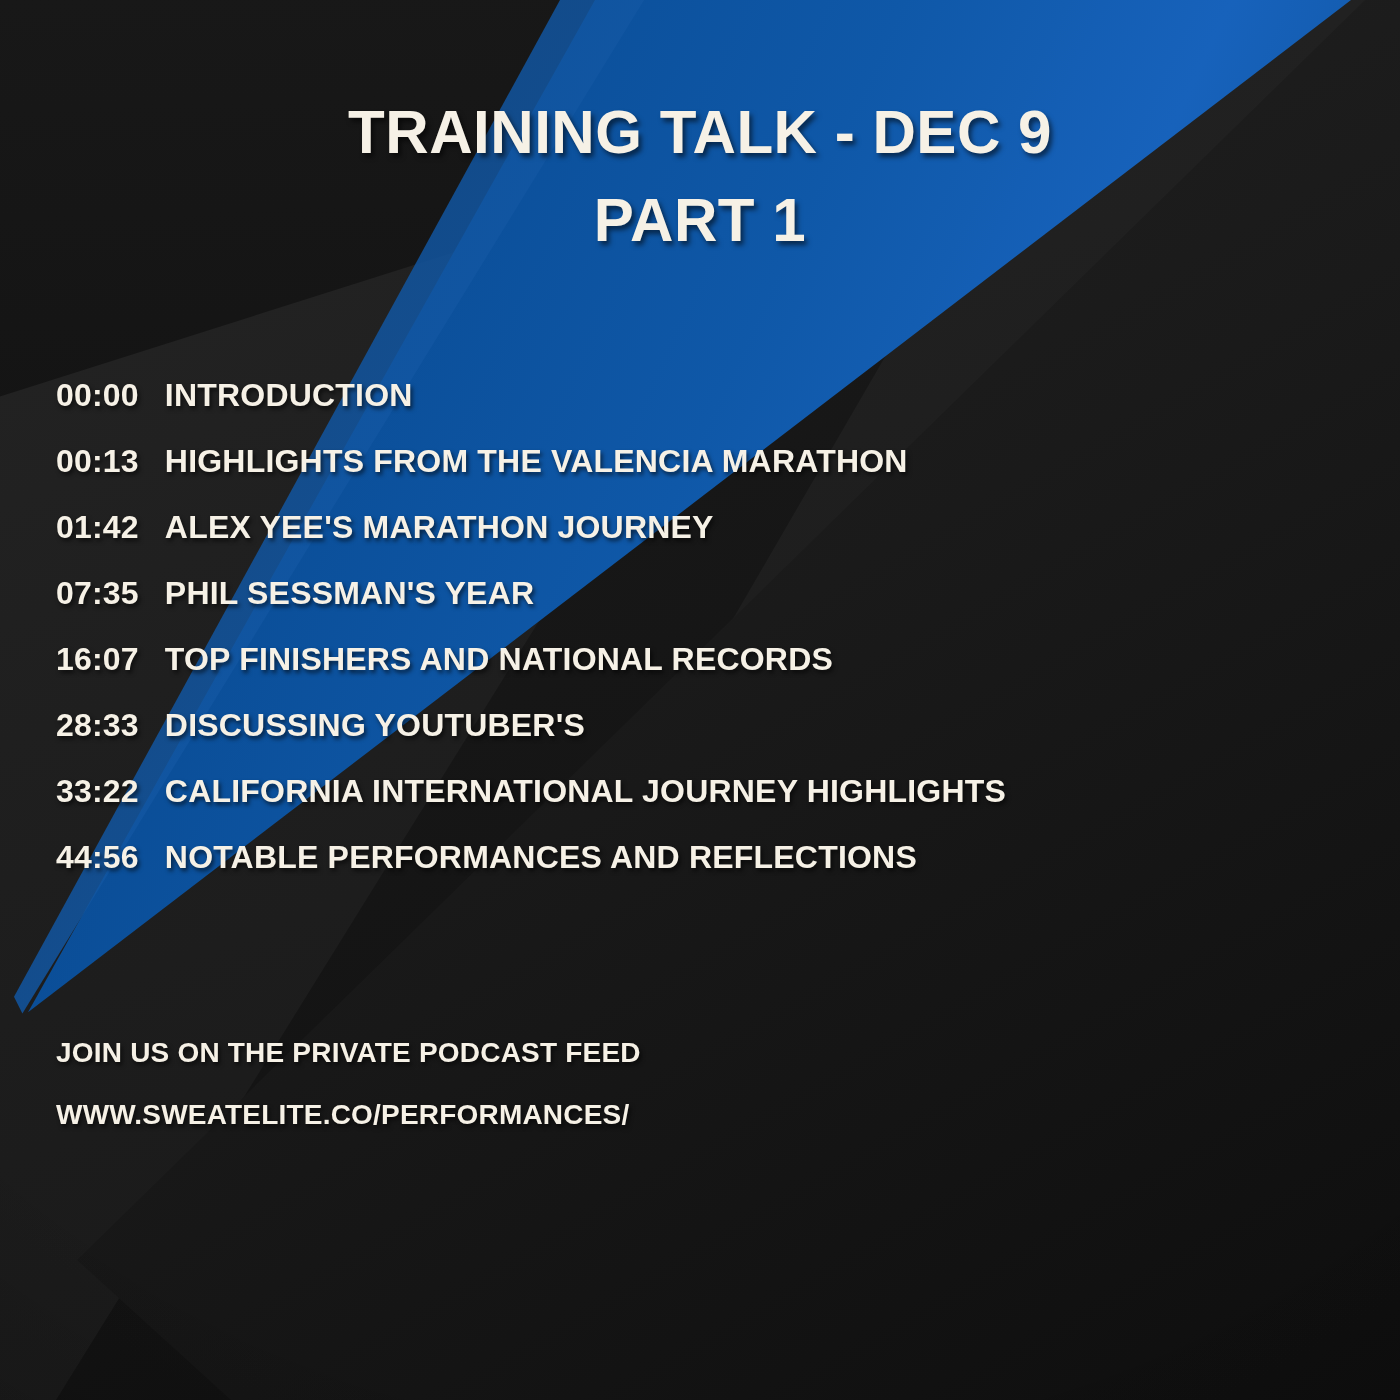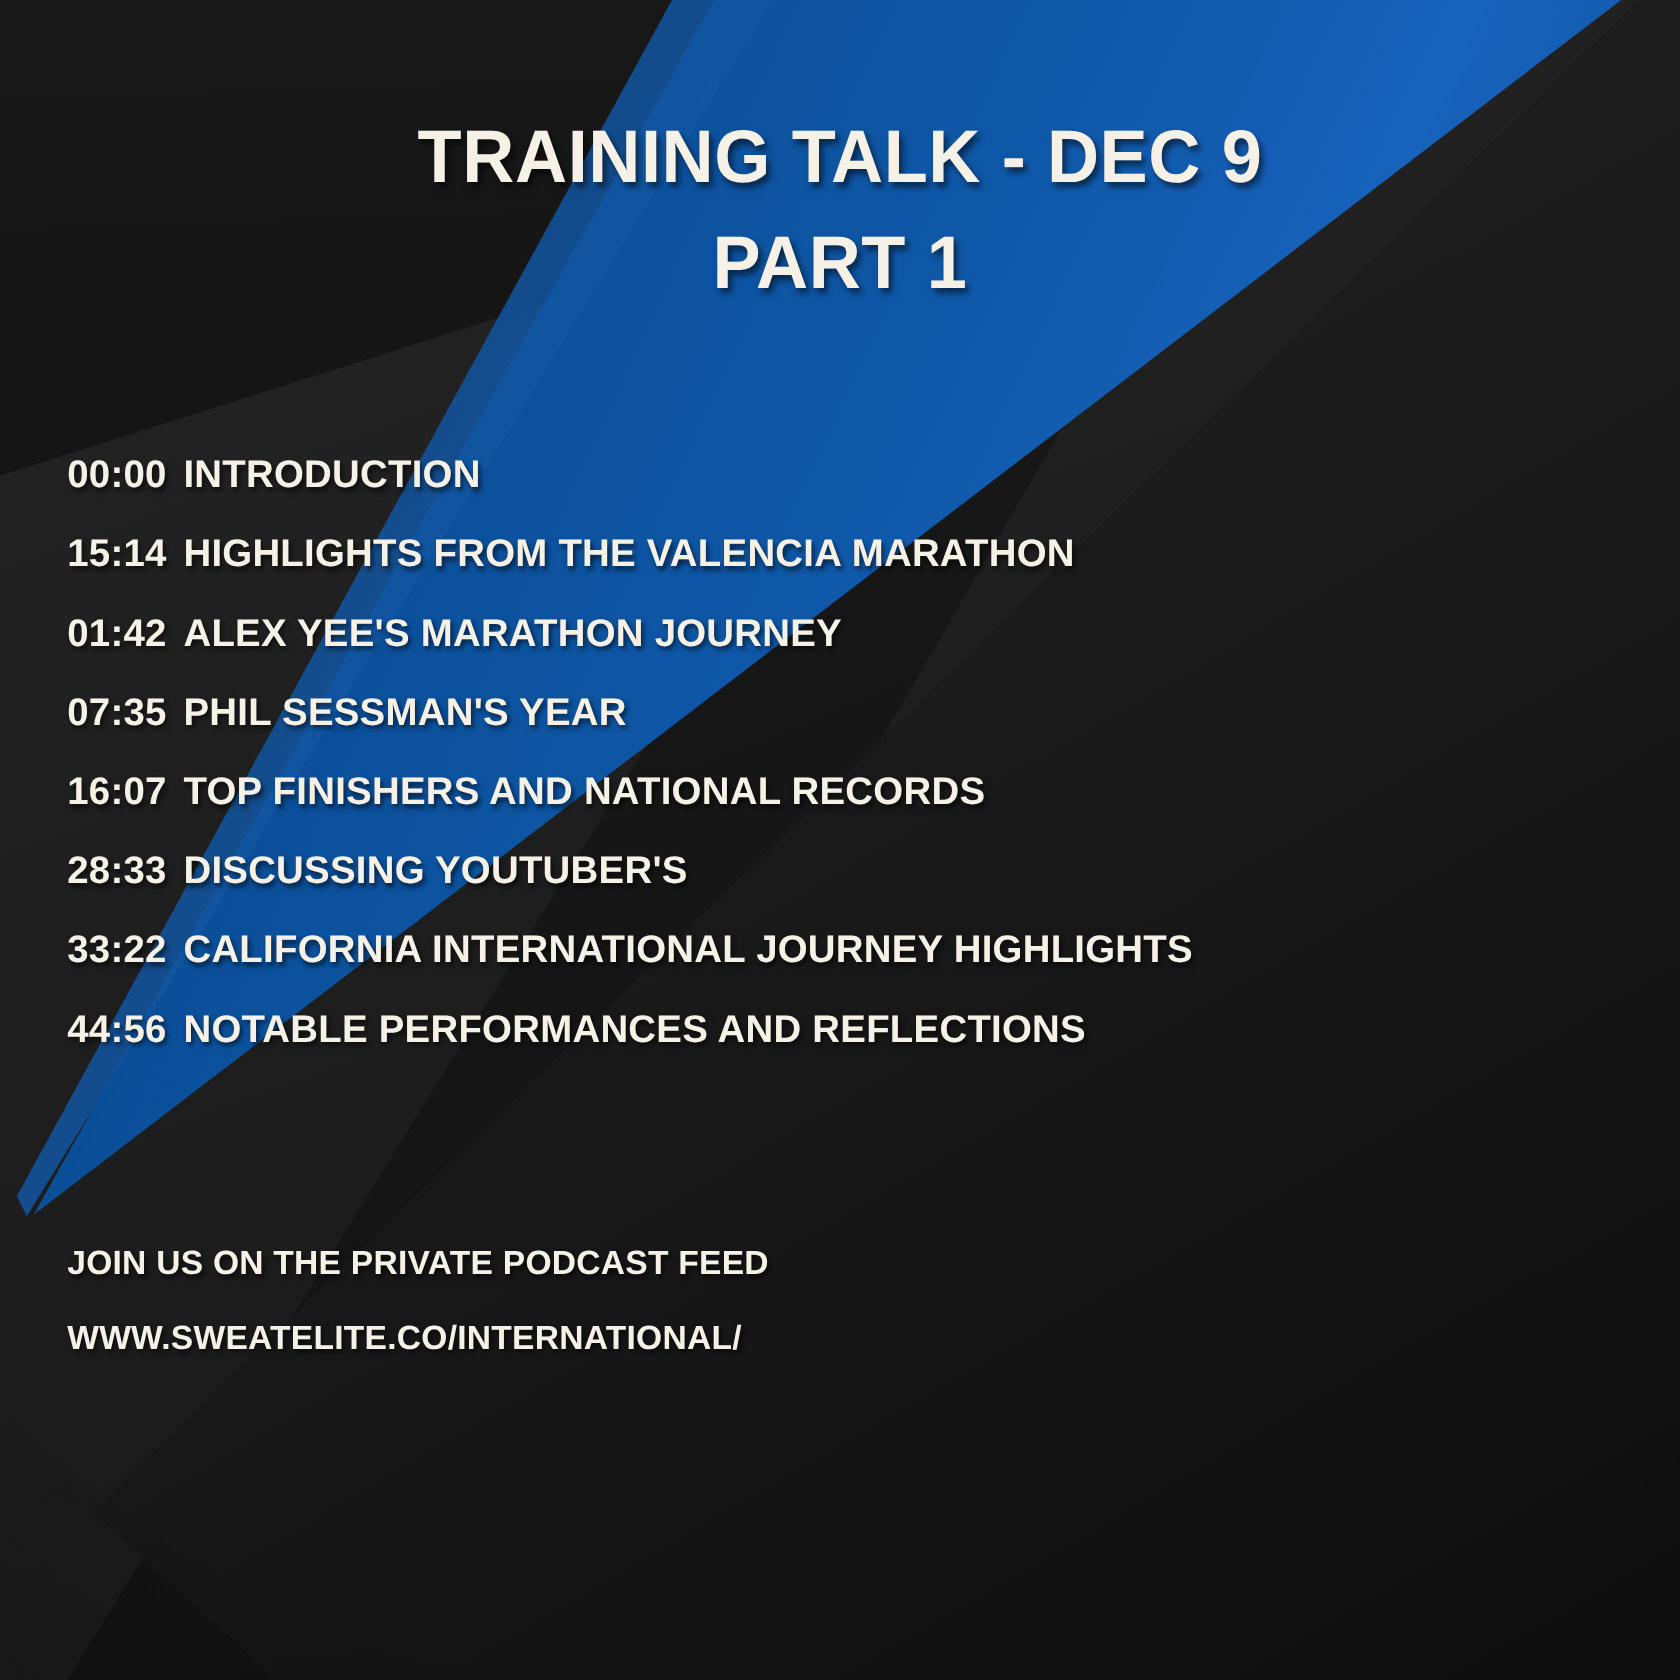--- a/index.html
+++ b/index.html
@@ -140,21 +140,21 @@
     font-size:32px;
     font-weight:700;
     letter-spacing:.2px;
     line-height:1;
     height:66px;
     display:flex;
     align-items:center;
     white-space:nowrap;
     text-shadow:2px 3px 4px rgba(0,0,0,.6);
   }
-  .ch-time{ margin-right:14px; }
+  .ch-time{ margin-right:26px; }
 
   .footer{
     position:absolute;
     left:56px;
     top:1022px;
     width:1200px;
   }
   .footer-line{
     display:block;
     color:#f6f1e6;
@@ -198,21 +198,21 @@
       <span class="title-line">TRAINING TALK - DEC 9</span>
       <span class="title-line">PART 1</span>
     </div>
 
     <ul class="chapter-list">
       <li class="chapter-item">
         <span class="ch-time">00:00</span>
         <span class="ch-label">INTRODUCTION</span>
       </li>
       <li class="chapter-item">
-        <span class="ch-time">15:14</span>
+        <span class="ch-time">00:13</span>
         <span class="ch-label">HIGHLIGHTS FROM THE VALENCIA MARATHON</span>
       </li>
       <li class="chapter-item">
         <span class="ch-time">01:42</span>
         <span class="ch-label">ALEX YEE'S MARATHON JOURNEY</span>
       </li>
       <li class="chapter-item">
         <span class="ch-time">07:35</span>
         <span class="ch-label">PHIL SESSMAN'S YEAR</span>
       </li>
@@ -229,17 +229,17 @@
         <span class="ch-label">CALIFORNIA INTERNATIONAL JOURNEY HIGHLIGHTS</span>
       </li>
       <li class="chapter-item">
         <span class="ch-time">44:56</span>
         <span class="ch-label">NOTABLE PERFORMANCES AND REFLECTIONS</span>
       </li>
     </ul>
 
     <div class="footer">
       <span class="footer-line">JOIN US ON THE PRIVATE PODCAST FEED</span>
-      <span class="footer-line">WWW.SWEATELITE.CO/INTERNATIONAL/</span>
+      <span class="footer-line">WWW.SWEATELITE.CO/PERFORMANCES/</span>
     </div>
 
   </div>
 </div>
 
 </body></html>

